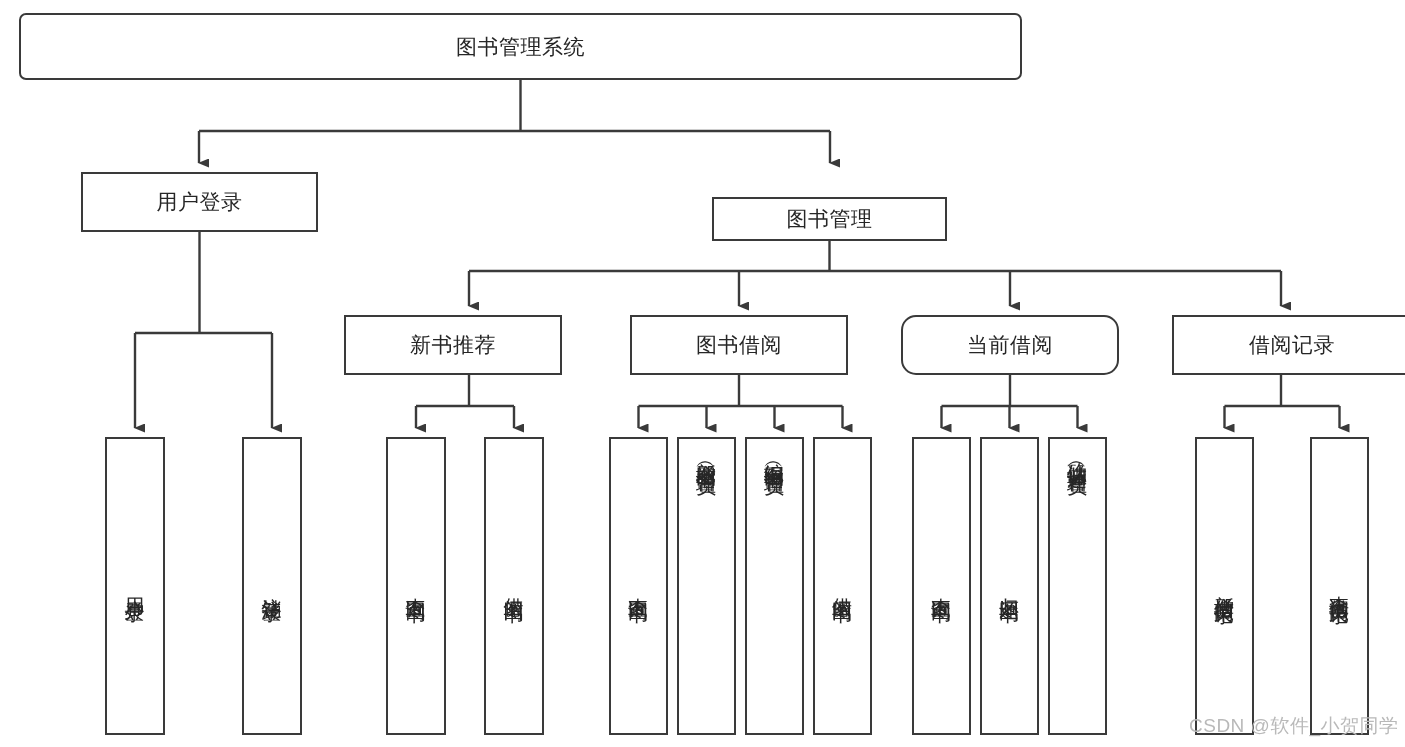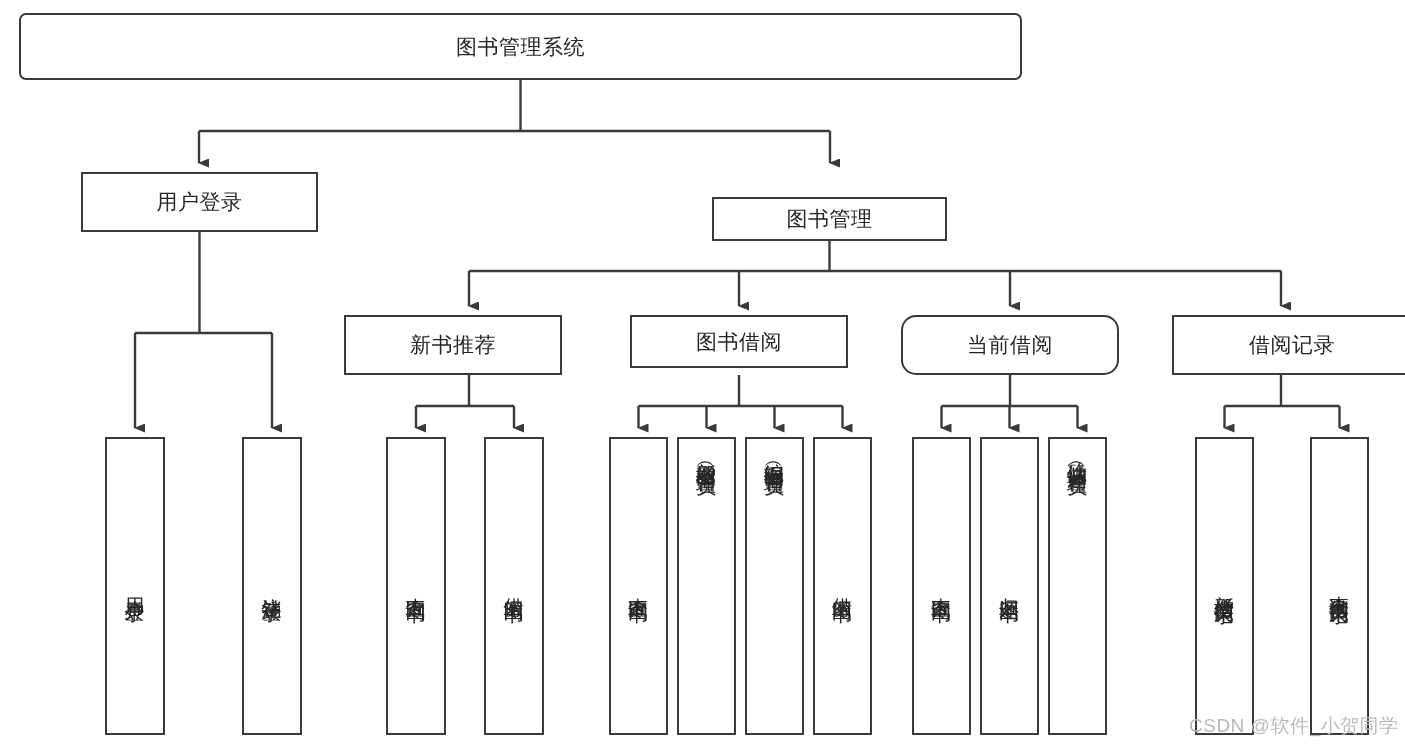--- a/index.html
+++ b/index.html
@@ -134,21 +134,21 @@
   <div class="node" id="node-l2-0" style="left: 81px; top: 172px; width: 237px; height: 60px;">
     <span class="node-label">用户登录</span>
   </div>
   <div class="node" id="node-l2-1" style="left: 712px; top: 172px; width: 235px; height: 44px; margin-top: 25px;">
     <span class="node-label">图书管理</span>
   </div>
 
   <div class="node" id="node-l3-0" style="left: 344px; top: 315px; width: 218px; height: 60px;">
     <span class="node-label">新书推荐</span>
   </div>
-  <div class="node" id="node-l3-1" style="left: 630px; top: 315px; width: 218px; height: 53px;">
+  <div class="node" id="node-l3-1" style="left: 630px; top: 315px; width: 218px; height: 60px;">
     <span class="node-label">图书借阅</span>
   </div>
   <div class="node" id="node-l3-2" style="left: 901px; top: 315px; width: 218px; height: 60px; border-radius: 15px;">
     <span class="node-label">当前借阅</span>
   </div>
   <div class="node" id="node-l3-3" style="left: 1172px; top: 315px; width: 240px; height: 60px;">
     <span class="node-label">借阅记录</span>
   </div>
 
   <div class="node vertical centered" id="node-leaf-0" style="left: 105px; top: 437px; width: 60px; height: 298px;">

